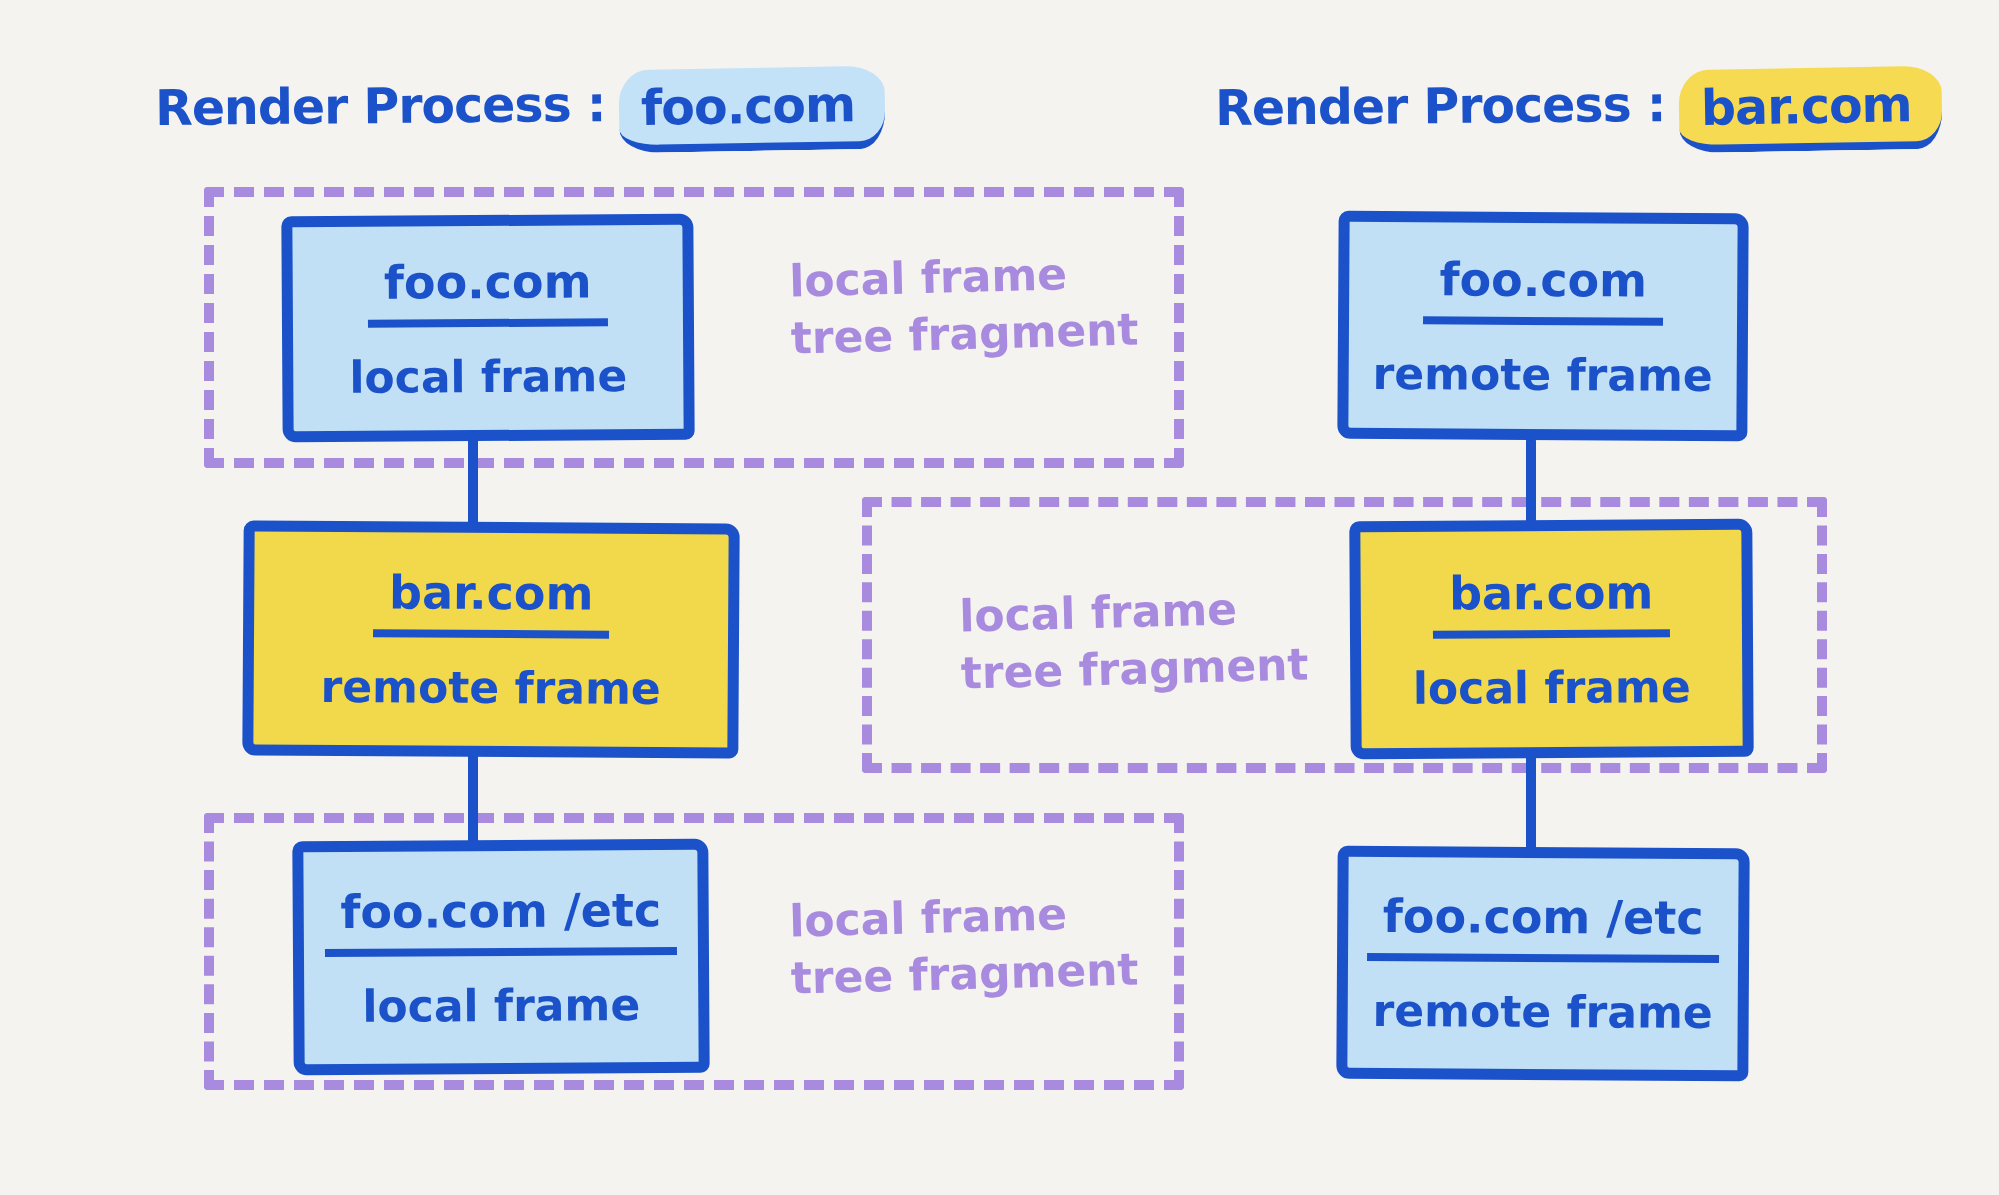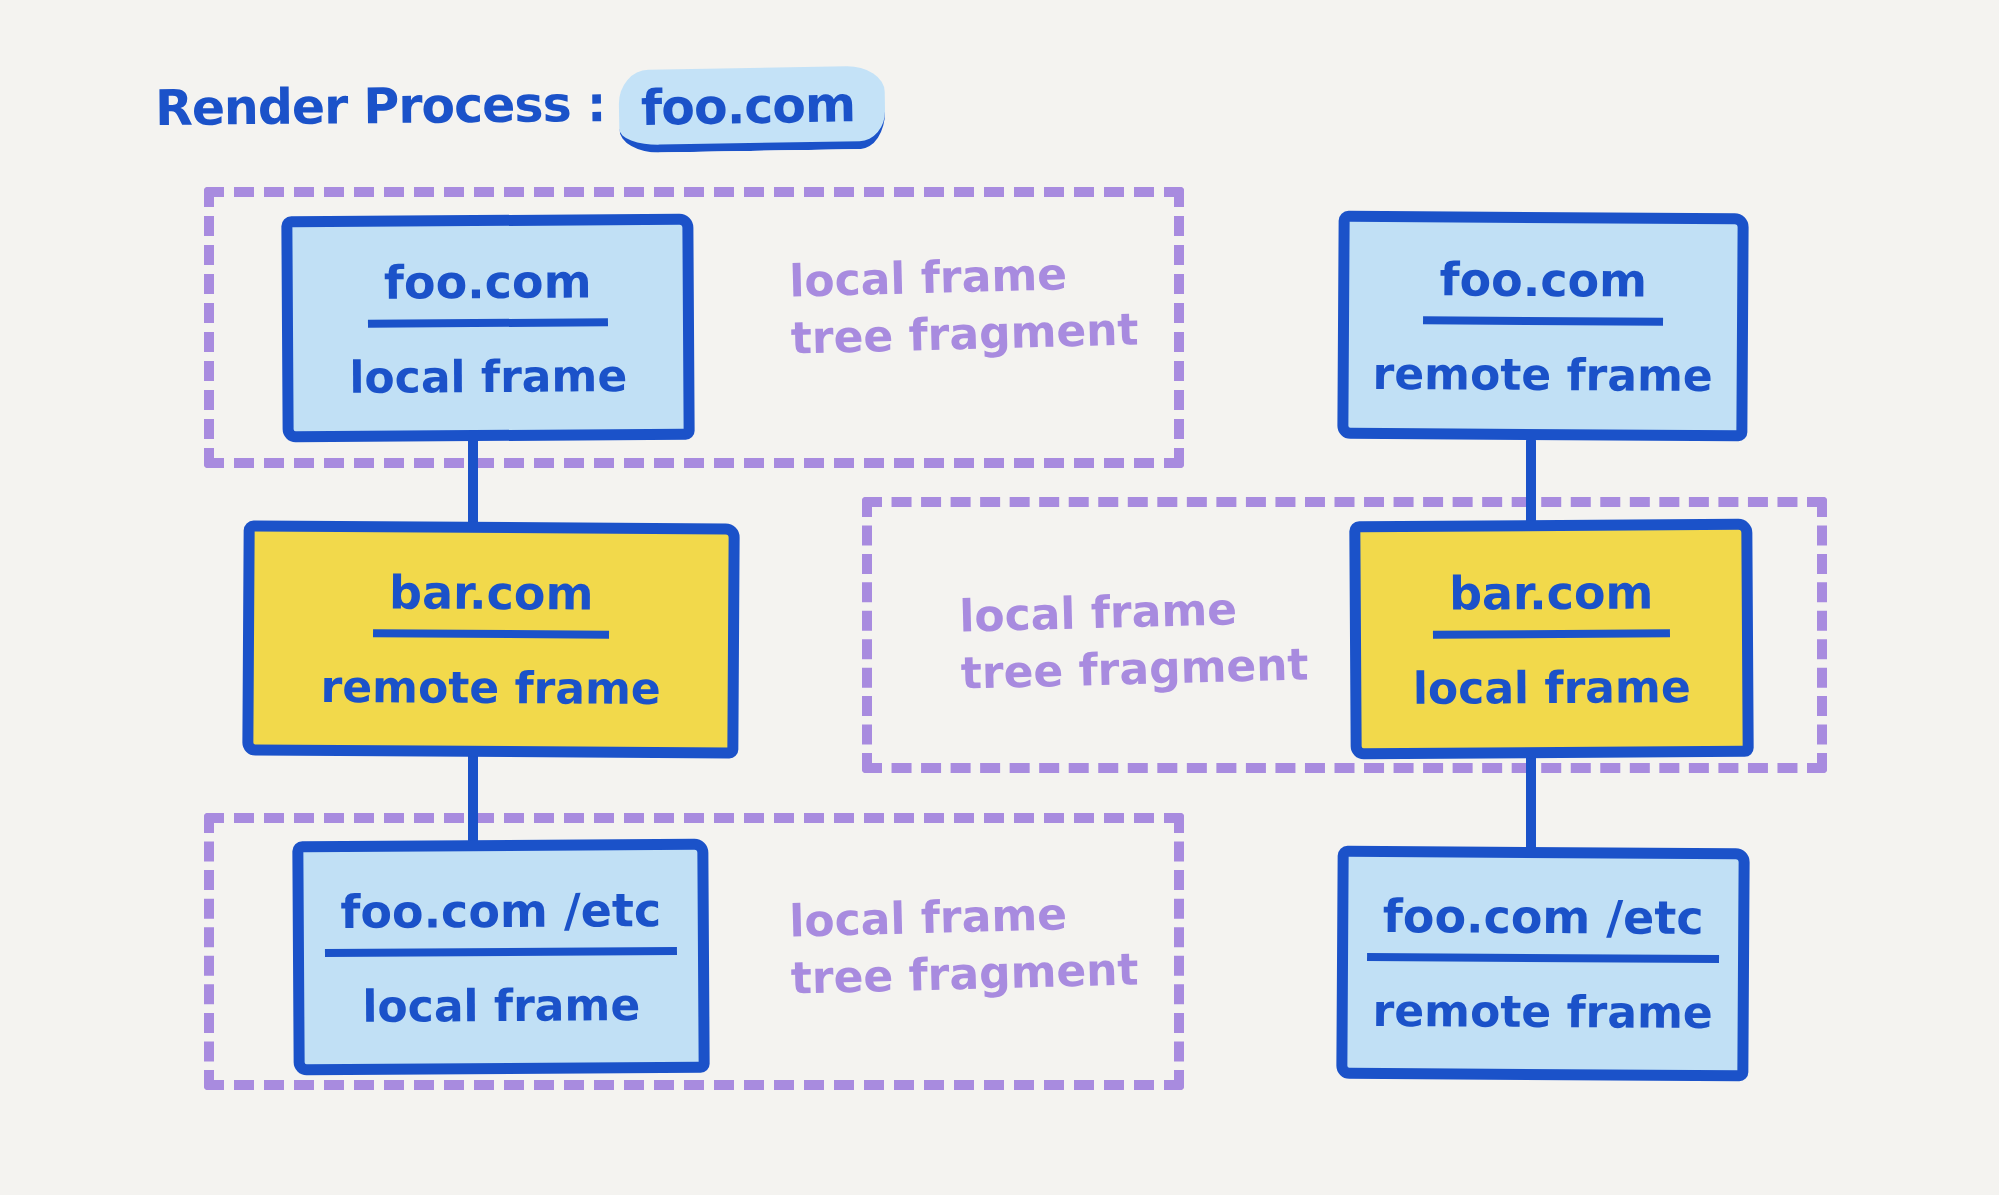--- a/index.html
+++ b/index.html
@@ -67,20 +67,23 @@
 </style>
 </head>
 <body>
 
 <div class="canvas">
 
   <div class="title" style="left:155px;top:68px;">
     <span class="title-prefix">Render Process :</span><span class="domain-hl hl-blue">foo.com</span>
   </div>
 
+  <div class="title" style="left:1215px;top:68px;">
+    <span class="title-prefix">Render Process :</span><span class="domain-hl hl-yellow">bar.com</span>
+  </div>
 
   <div class="dashed-box" style="left:204px;top:187px;width:980px;height:281px;"></div>
 
   <div class="connector" style="left:468px;top:436px;height:96px;"></div>
   <div class="connector" style="left:468px;top:750px;height:96px;"></div>
 
   <div class="frame-box fill-foo tilt-l" style="left:282px;top:215px;width:412px;height:226px;">
     <div class="frame-domain">foo.com</div>
     <div class="frame-kind">local frame</div>
   </div>

